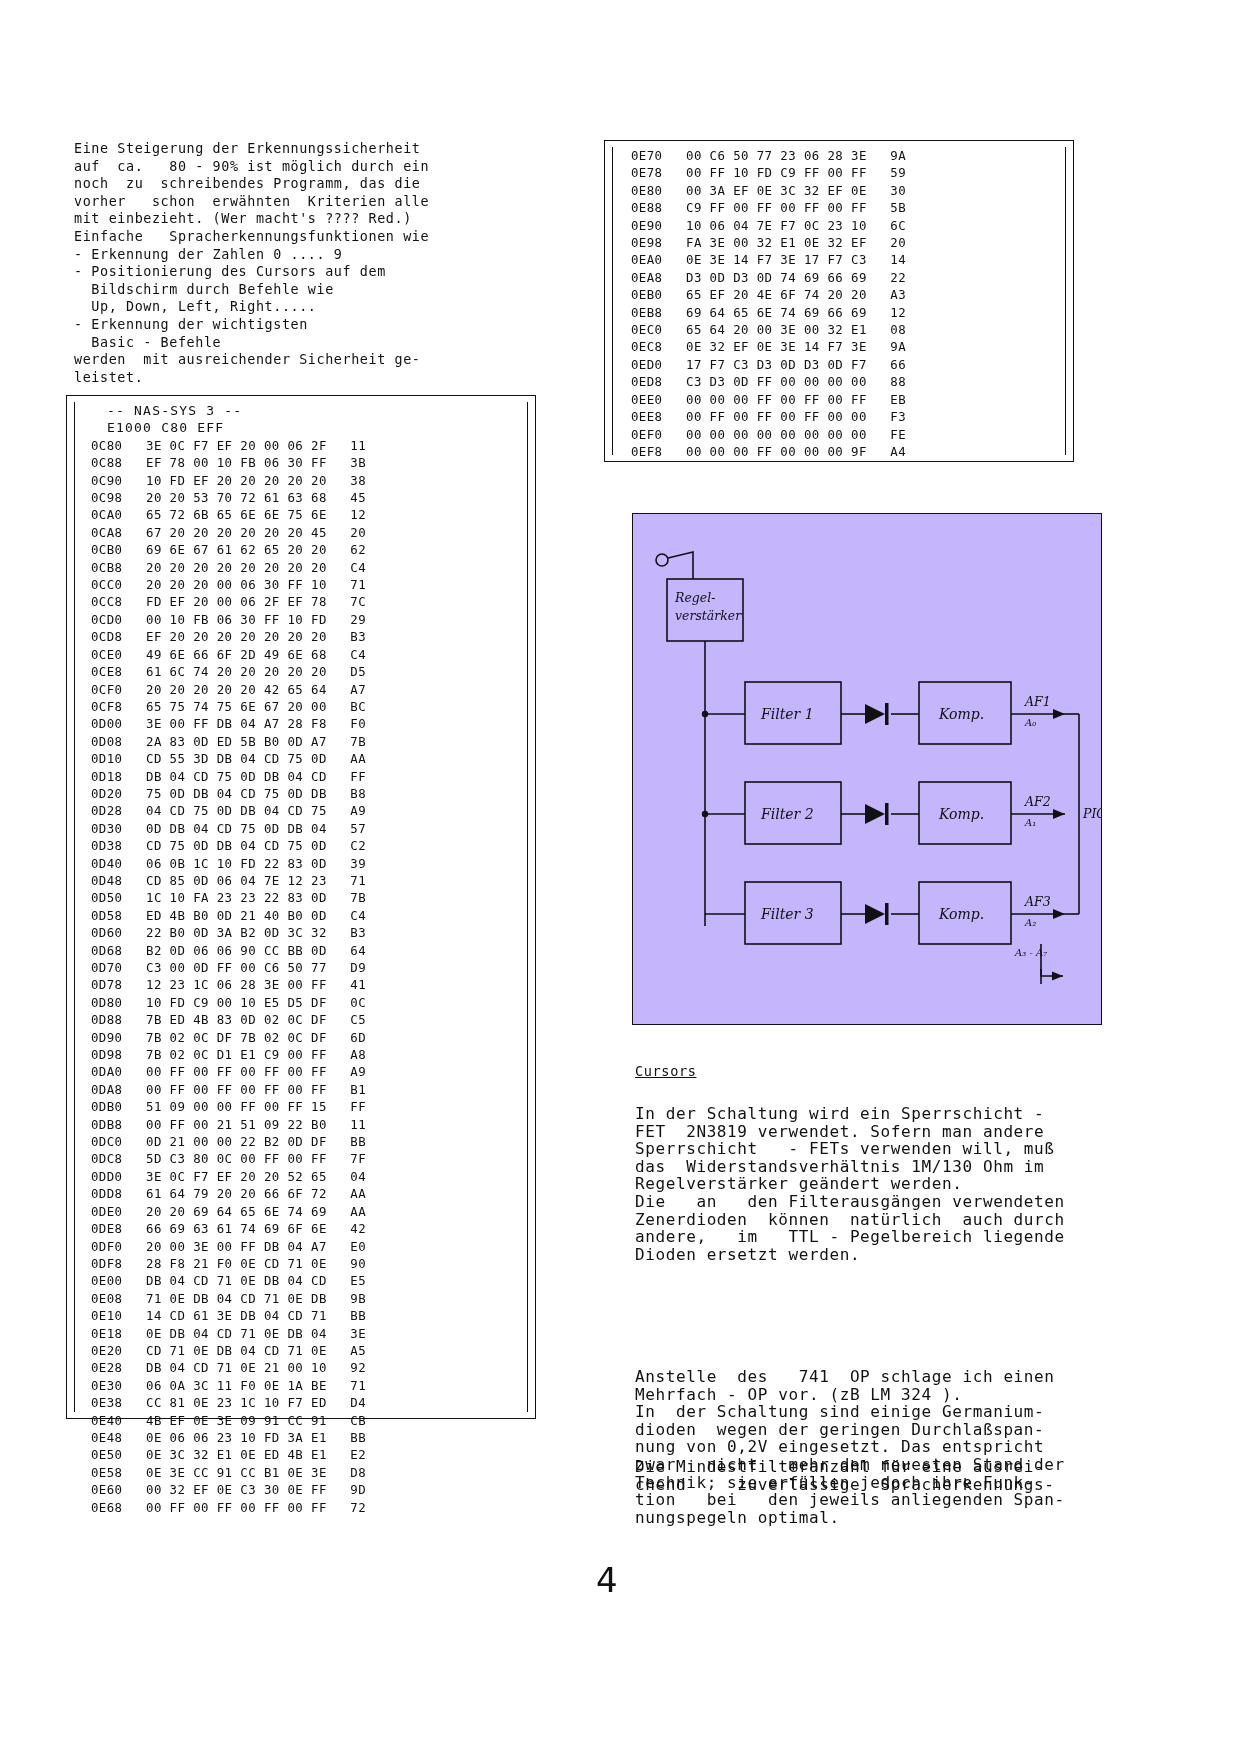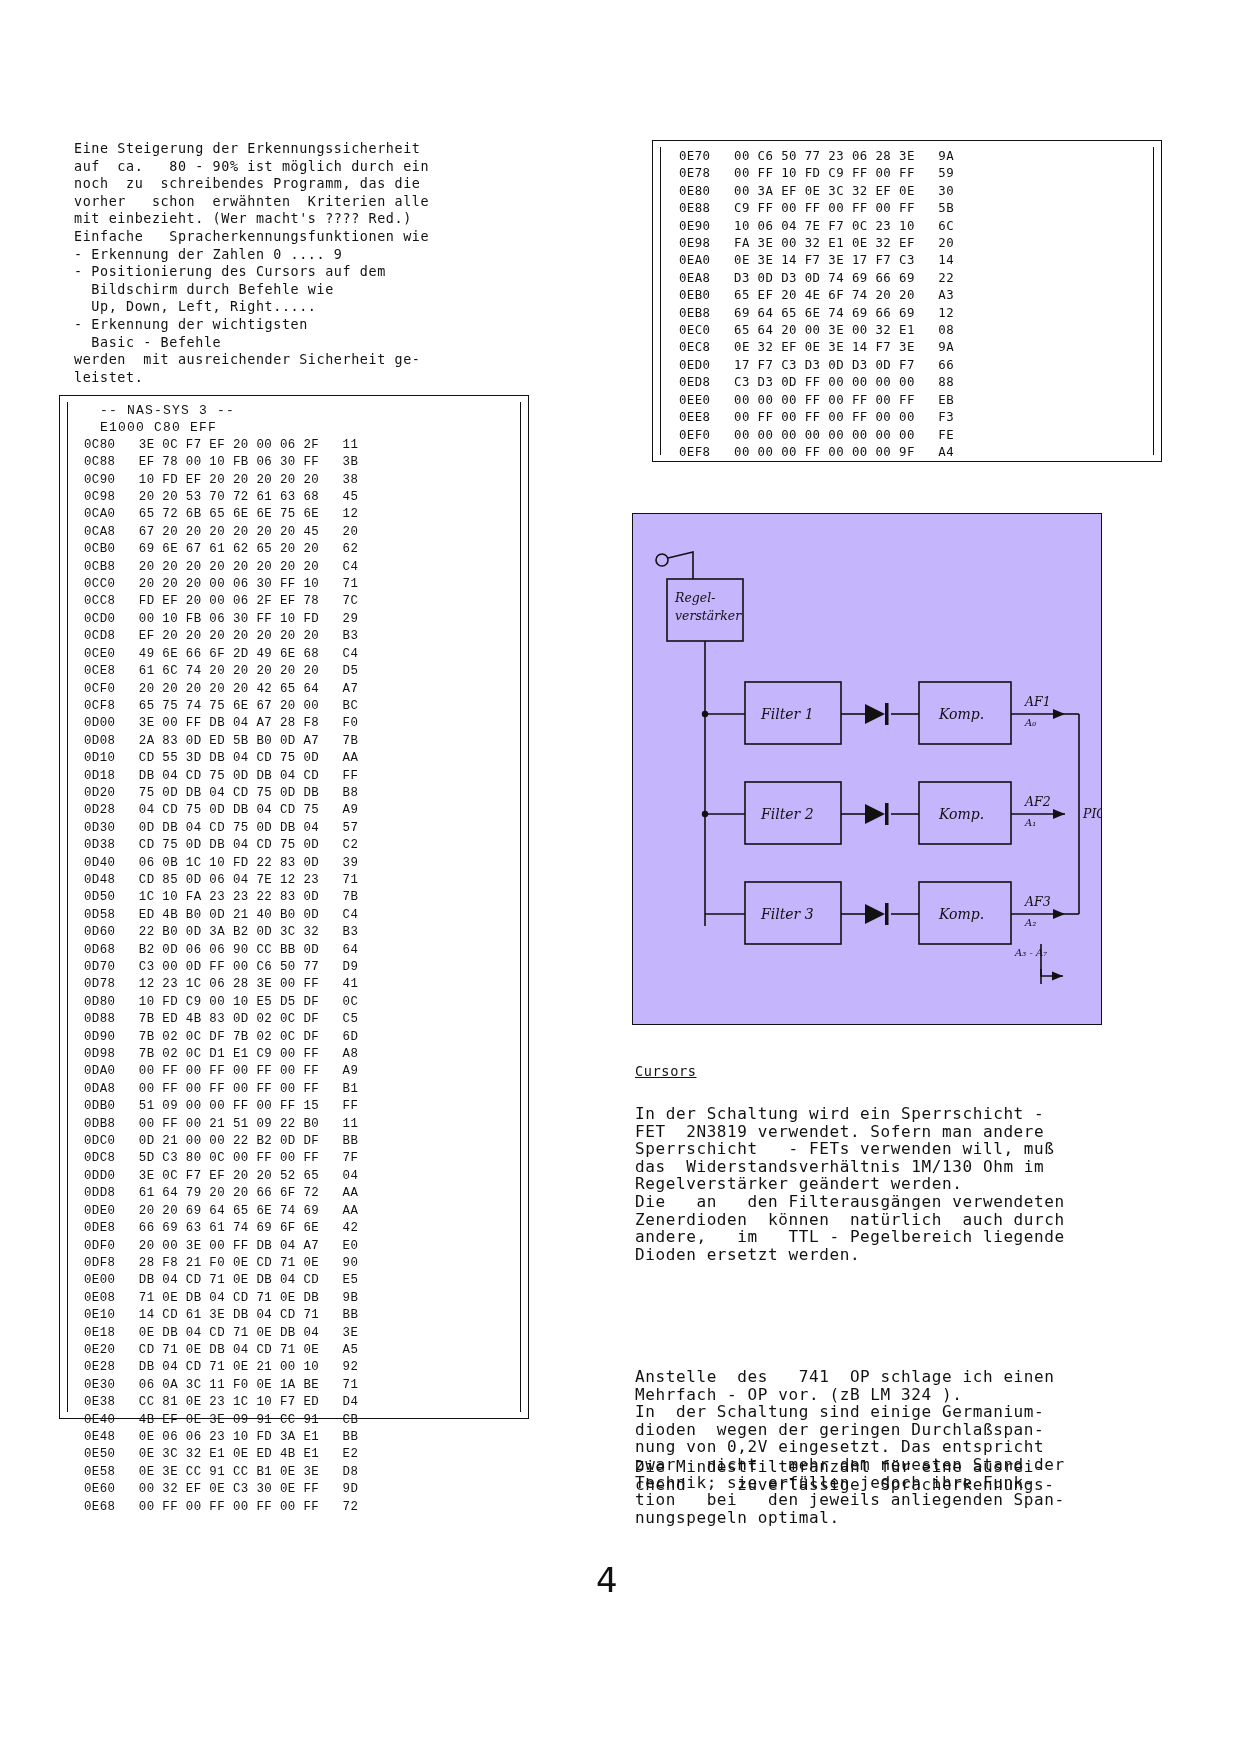--- a/index.html
+++ b/index.html
@@ -30,26 +30,25 @@
     width: 470px;
     font-size: 13.4px;
     line-height: 17.6px;
     letter-spacing: 0.6px;
     white-space: pre-wrap;
   }
 
   
   #hexbox-left {
     position: absolute;
-    left: 59px;
+    left: 66px;
     top: 395px;
     width: 468px;
     height: 1022px;
     border: 1.5px solid #111;
-    font-family: Liberation Mono, monospace;
   }
   #hexbox-left .inner {
     position: absolute;
     left: 7px; top: 6px; right: 7px; bottom: 6px;
     border-left: 1.5px solid #111;
     border-right: 1.5px solid #111;
     padding: 0;
   }
   .hex-head {
     font-size: 13px;
@@ -63,26 +62,25 @@
     line-height: 17.4px;
     letter-spacing: 0.4px;
     white-space: pre;
     padding-left: 16px;
   }
   .hex-rows .row { display: block; }
 
   
   #hexbox-right {
     position: absolute;
-    left: 652px;
+    left: 604px;
     top: 140px;
     width: 468px;
     height: 320px;
     border: 1.5px solid #111;
-    padding-left: 40px;
   }
   #hexbox-right .inner {
     position: absolute;
     left: 7px; top: 6px; right: 7px; bottom: 6px;
     border-left: 1.5px solid #111;
     border-right: 1.5px solid #111;
   }
   #hexbox-right .hex-rows { padding-left: 18px; }
 
   

